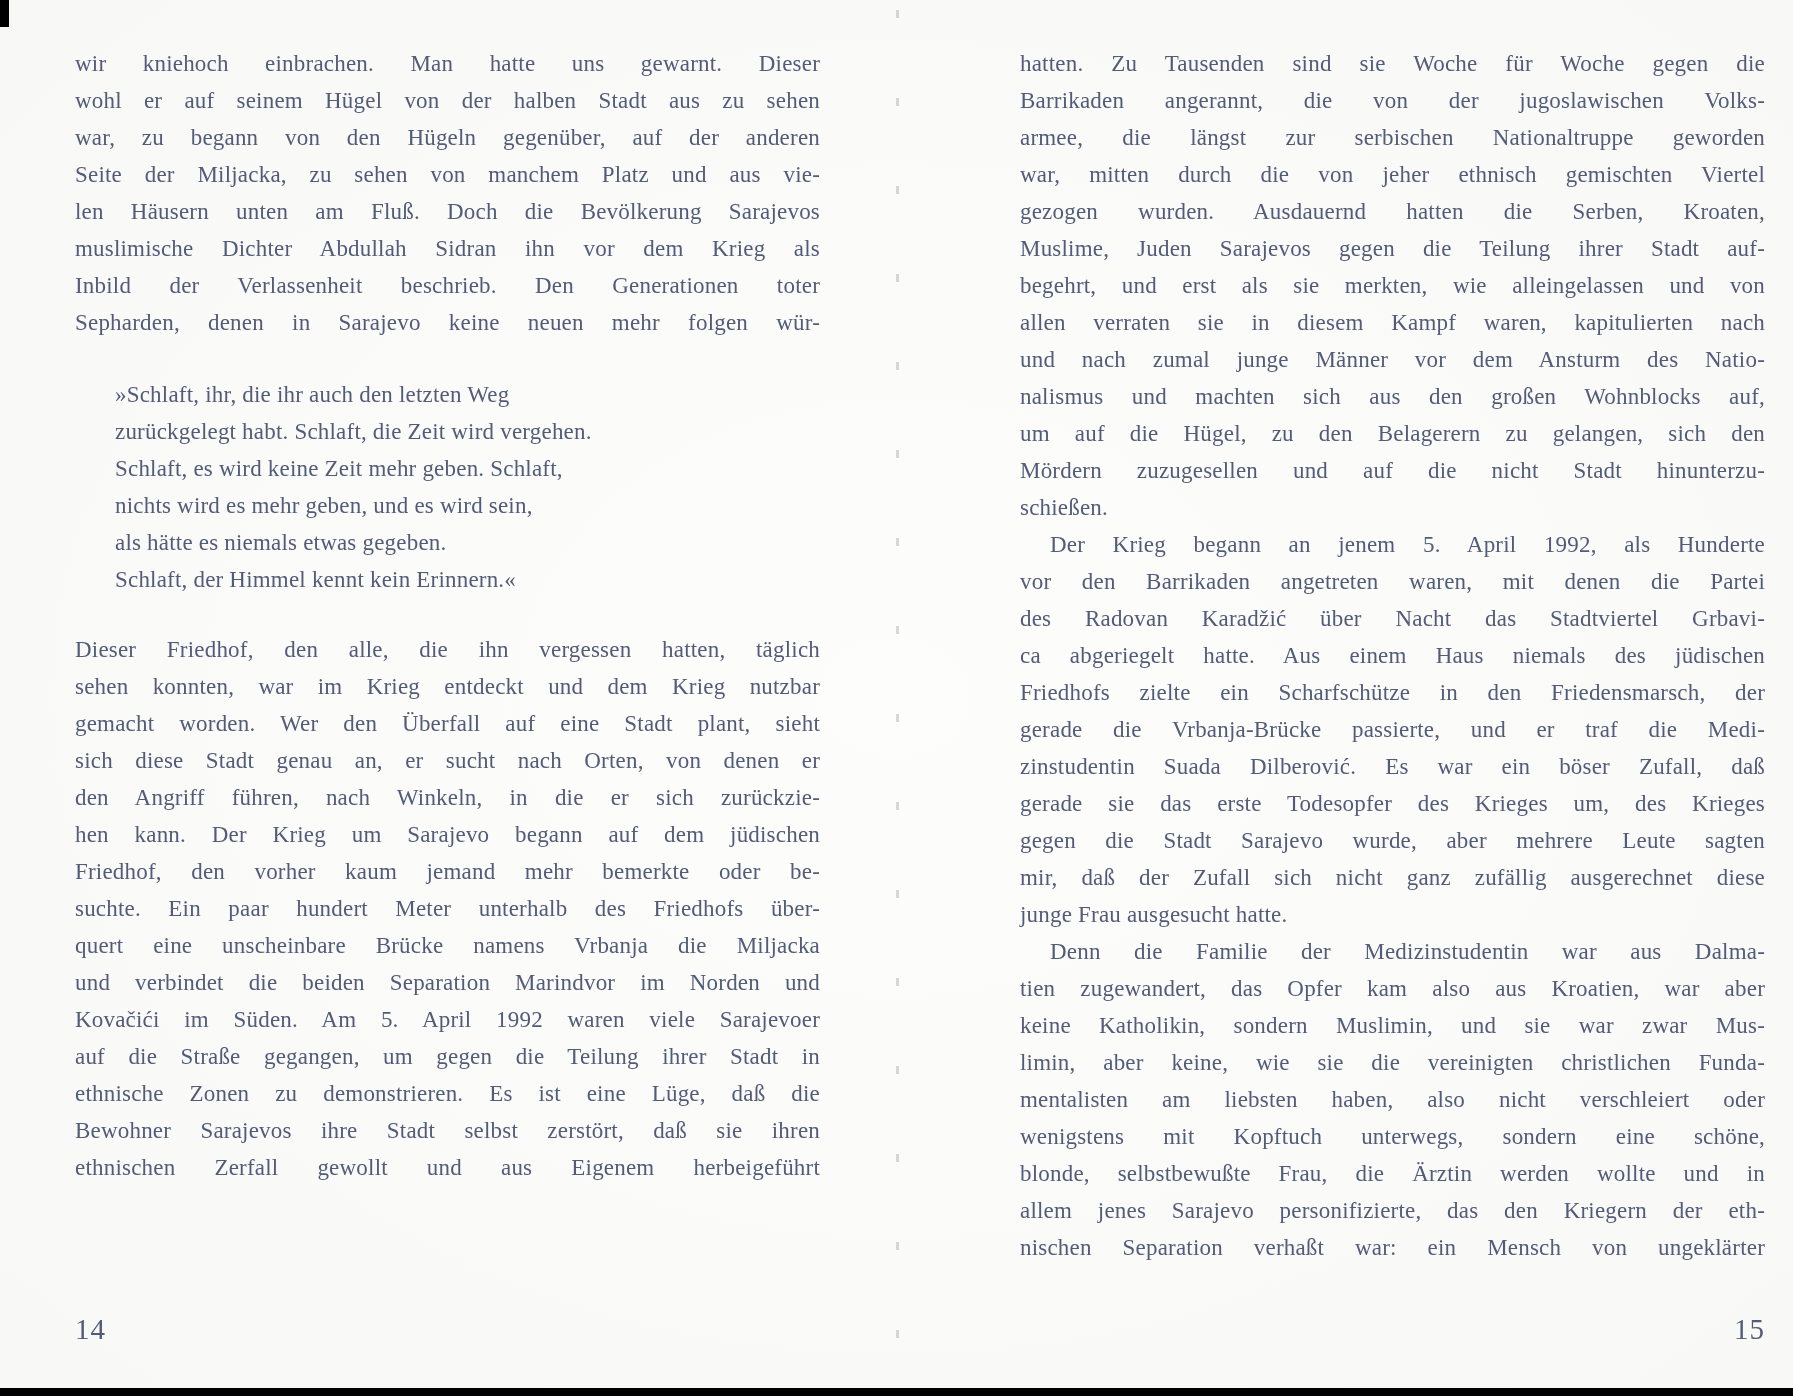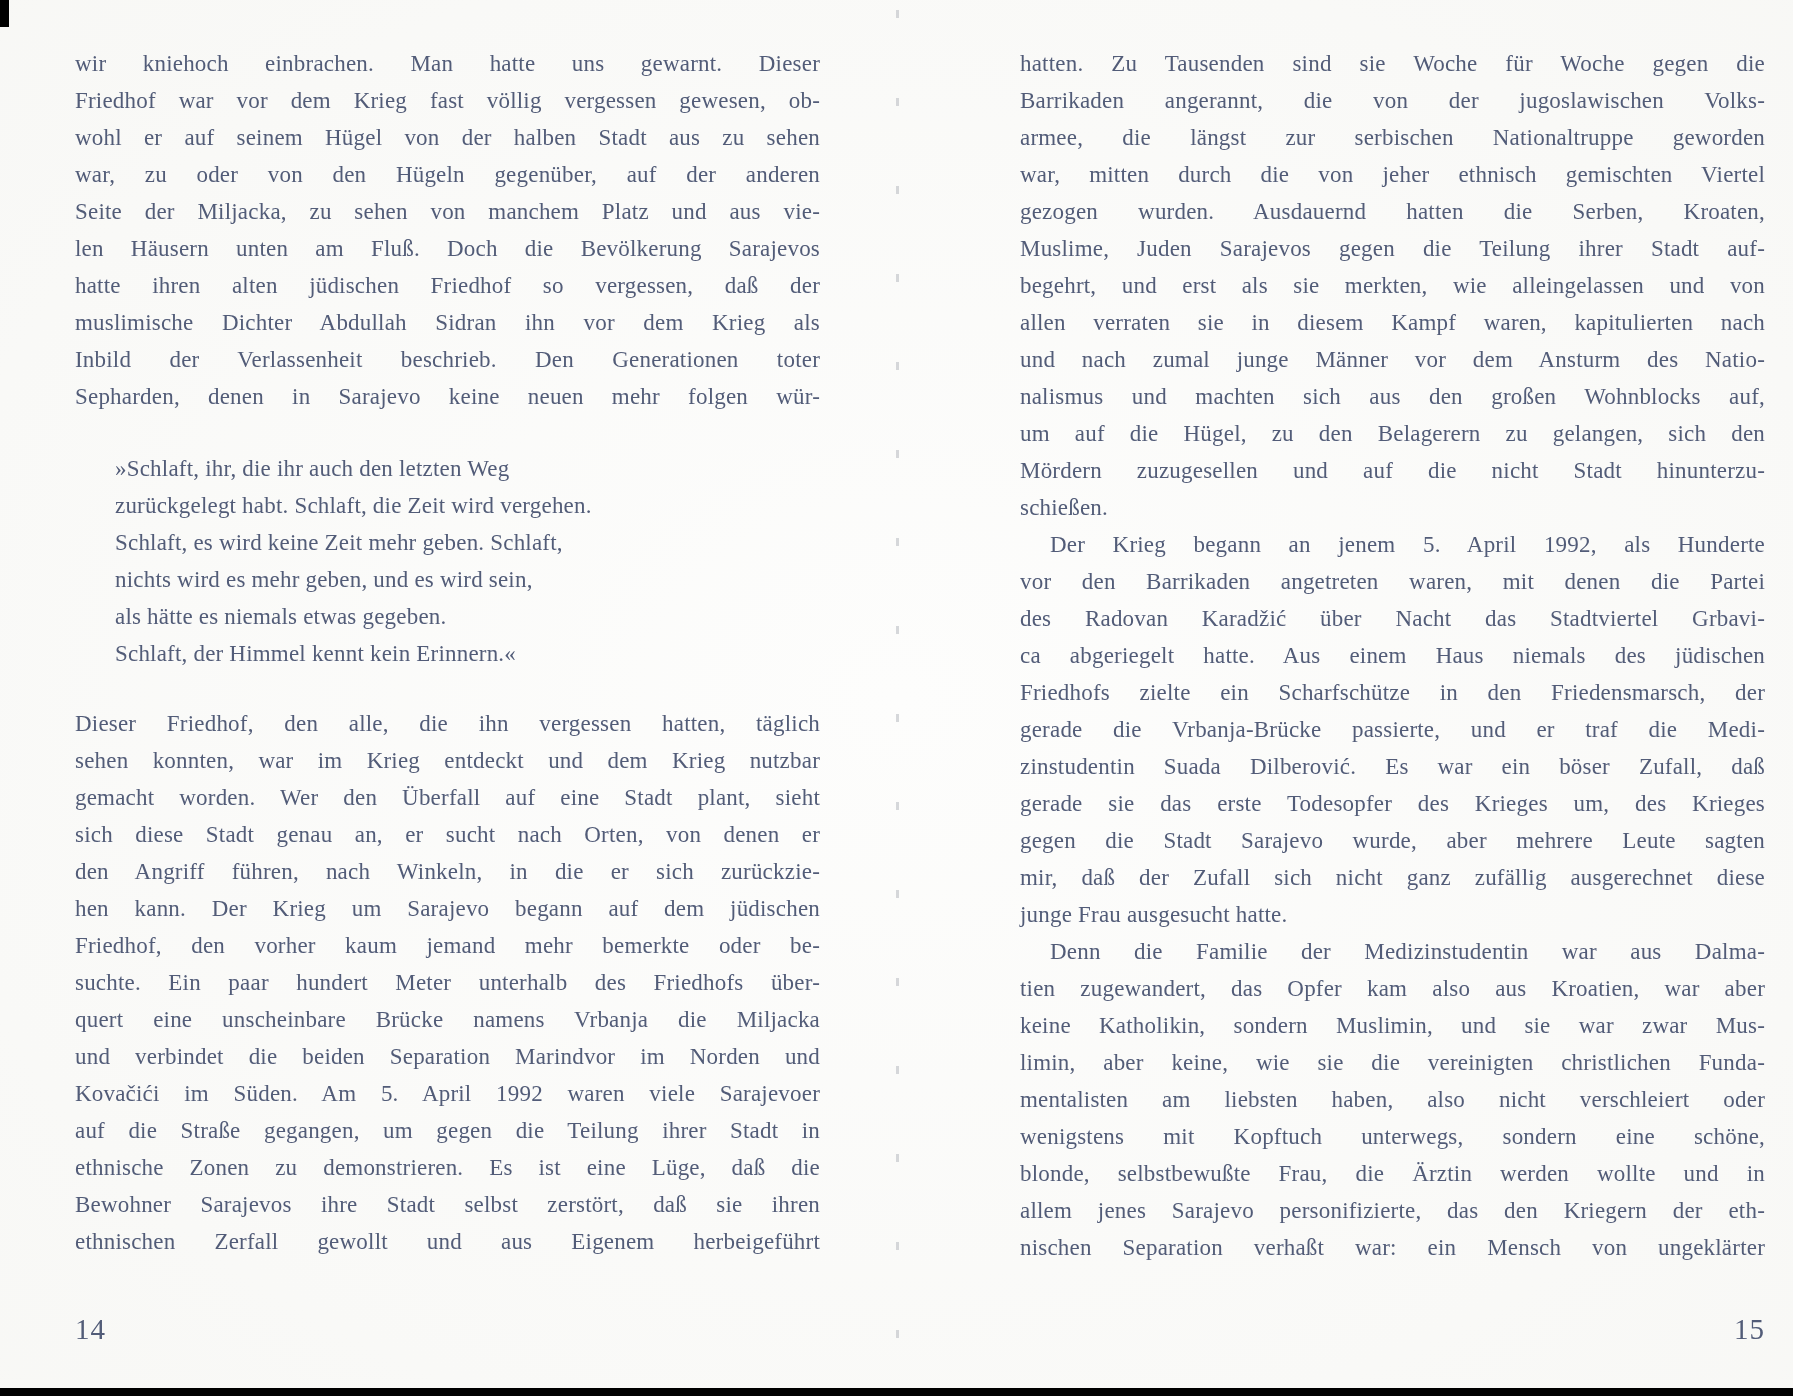--- a/index.html
+++ b/index.html
@@ -83,26 +83,24 @@
   }
 </style>
 </head>
 <body>
 
 <div class="spread">
 
   <div class="col left">
     <div class="block">
         <div class="line just">wir kniehoch einbrachen. Man hatte uns gewarnt. Dieser</div>
-        <div class="line just">Friedhof war vor dem Krieg fast völlig vergessen gewesen, ob-</div>
         <div class="line just">wohl er auf seinem Hügel von der halben Stadt aus zu sehen</div>
-        <div class="line just">war, zu oder von den Hügeln gegenüber, auf der anderen</div>
+        <div class="line just">war, zu begann von den Hügeln gegenüber, auf der anderen</div>
         <div class="line just">Seite der Miljacka, zu sehen von manchem Platz und aus vie-</div>
         <div class="line just">len Häusern unten am Fluß. Doch die Bevölkerung Sarajevos</div>
-        <div class="line just">hatte ihren alten jüdischen Friedhof so vergessen, daß der</div>
         <div class="line just">muslimische Dichter Abdullah Sidran ihn vor dem Krieg als</div>
         <div class="line just">Inbild der Verlassenheit beschrieb. Den Generationen toter</div>
         <div class="line just">Sepharden, denen in Sarajevo keine neuen mehr folgen wür-</div>
       </div>
     <div class="block poem">
         <div class="line">»Schlaft, ihr, die ihr auch den letzten Weg</div>
         <div class="line">zurückgelegt habt. Schlaft, die Zeit wird vergehen.</div>
         <div class="line">Schlaft, es wird keine Zeit mehr geben. Schlaft,</div>
         <div class="line">nichts wird es mehr geben, und es wird sein,</div>
         <div class="line">als hätte es niemals etwas gegeben.</div>

